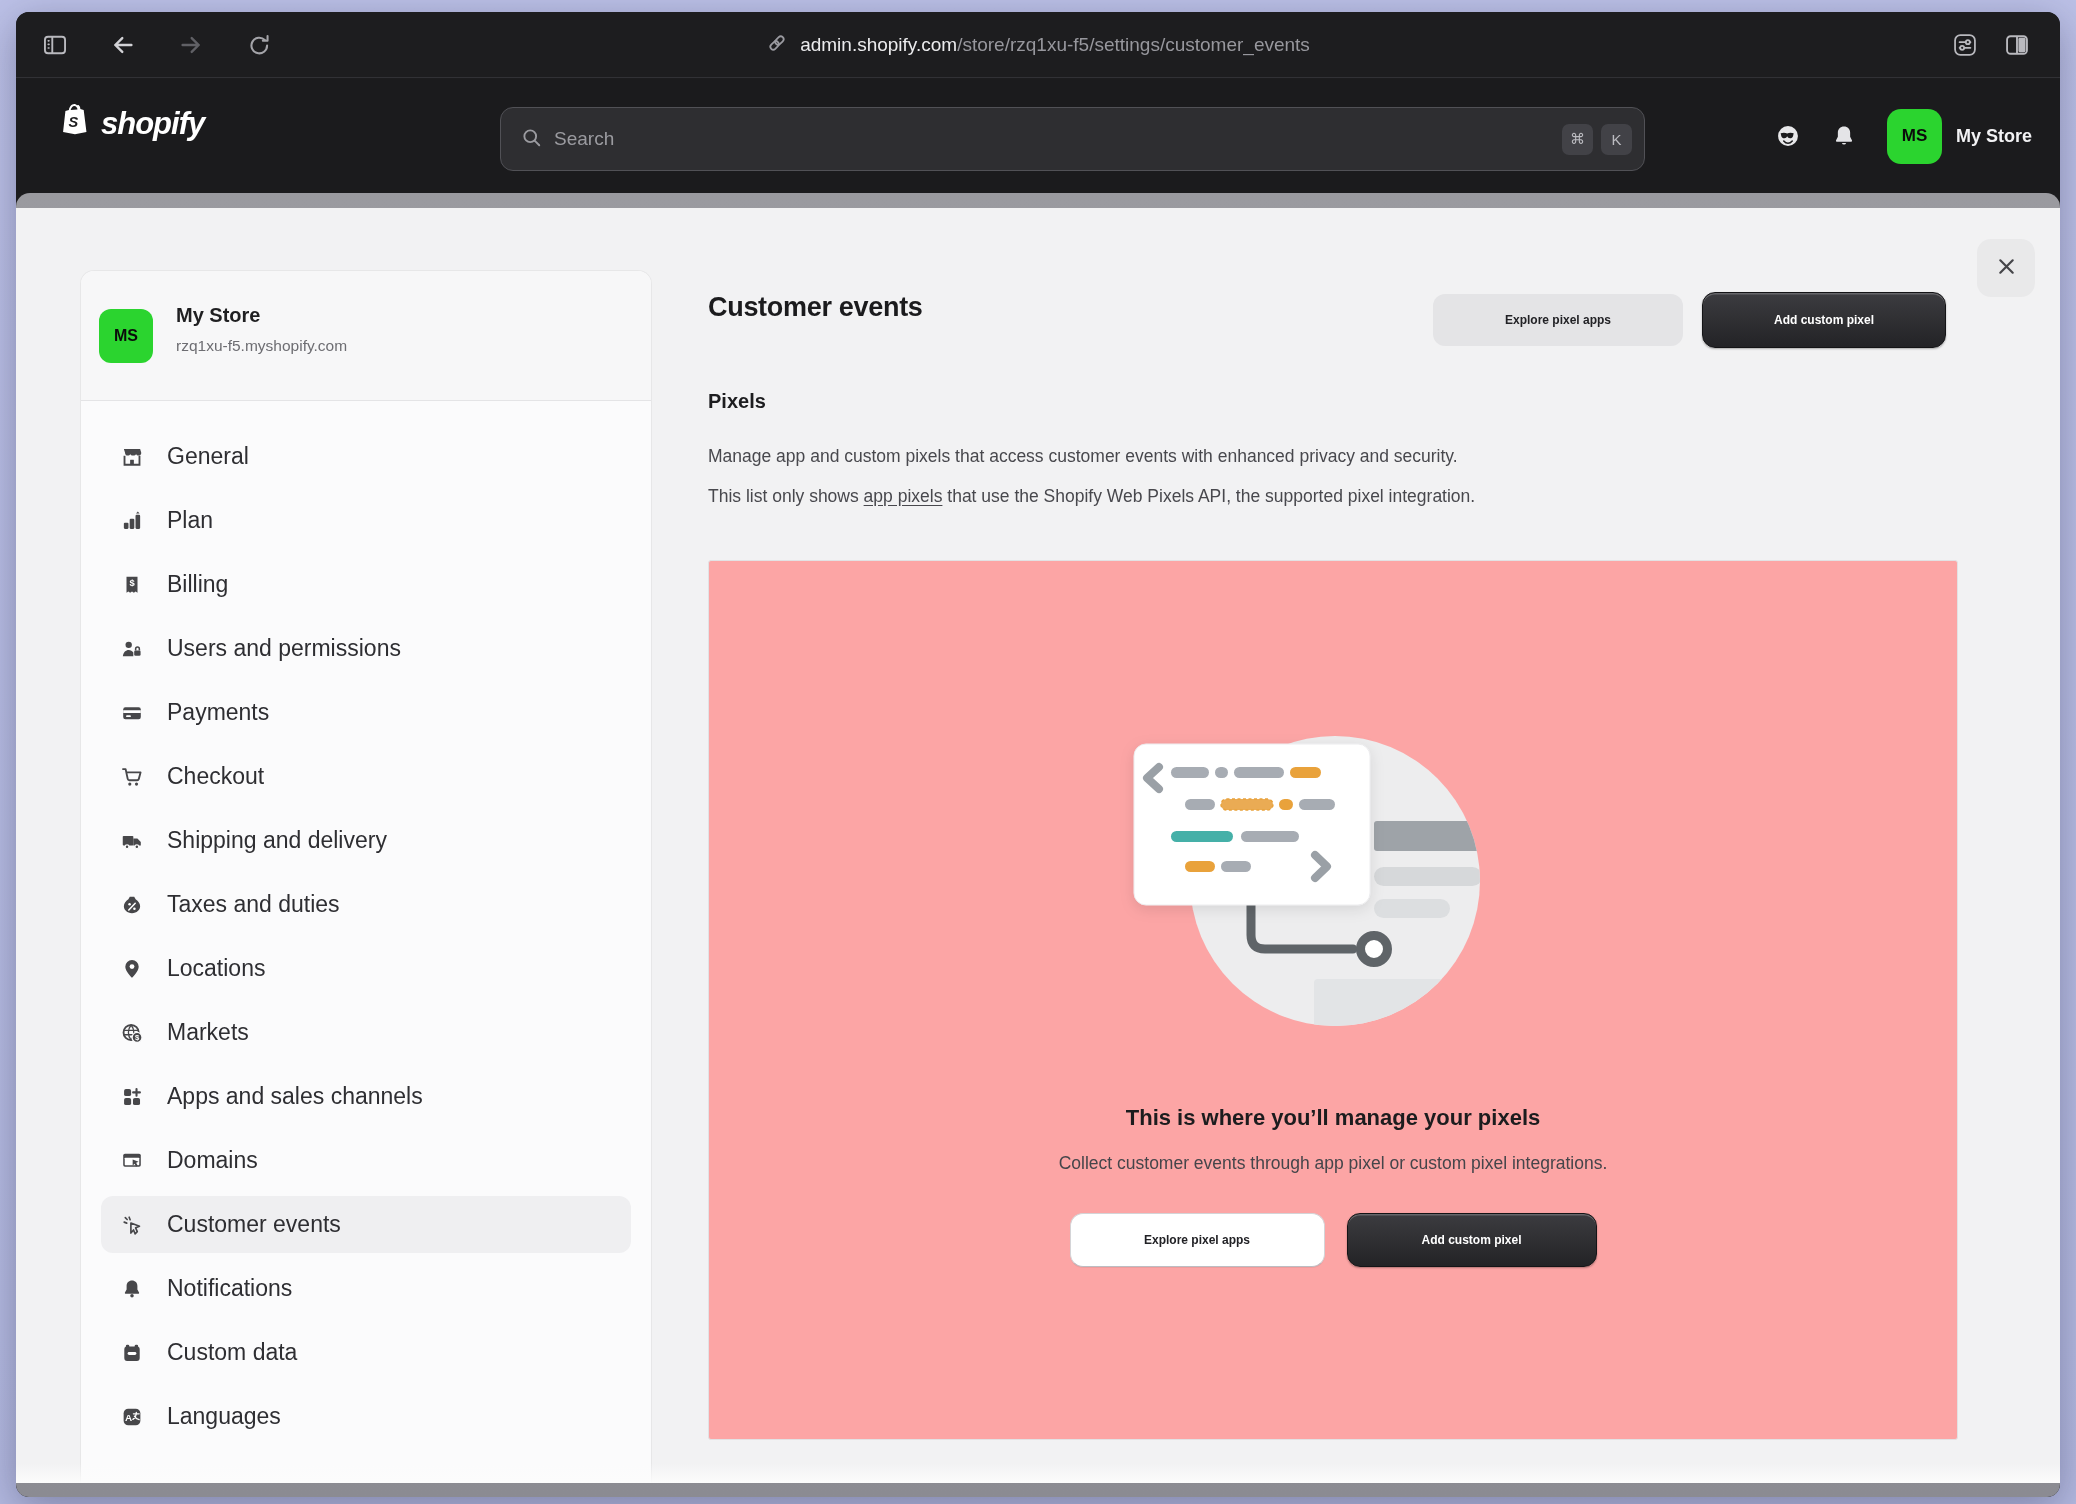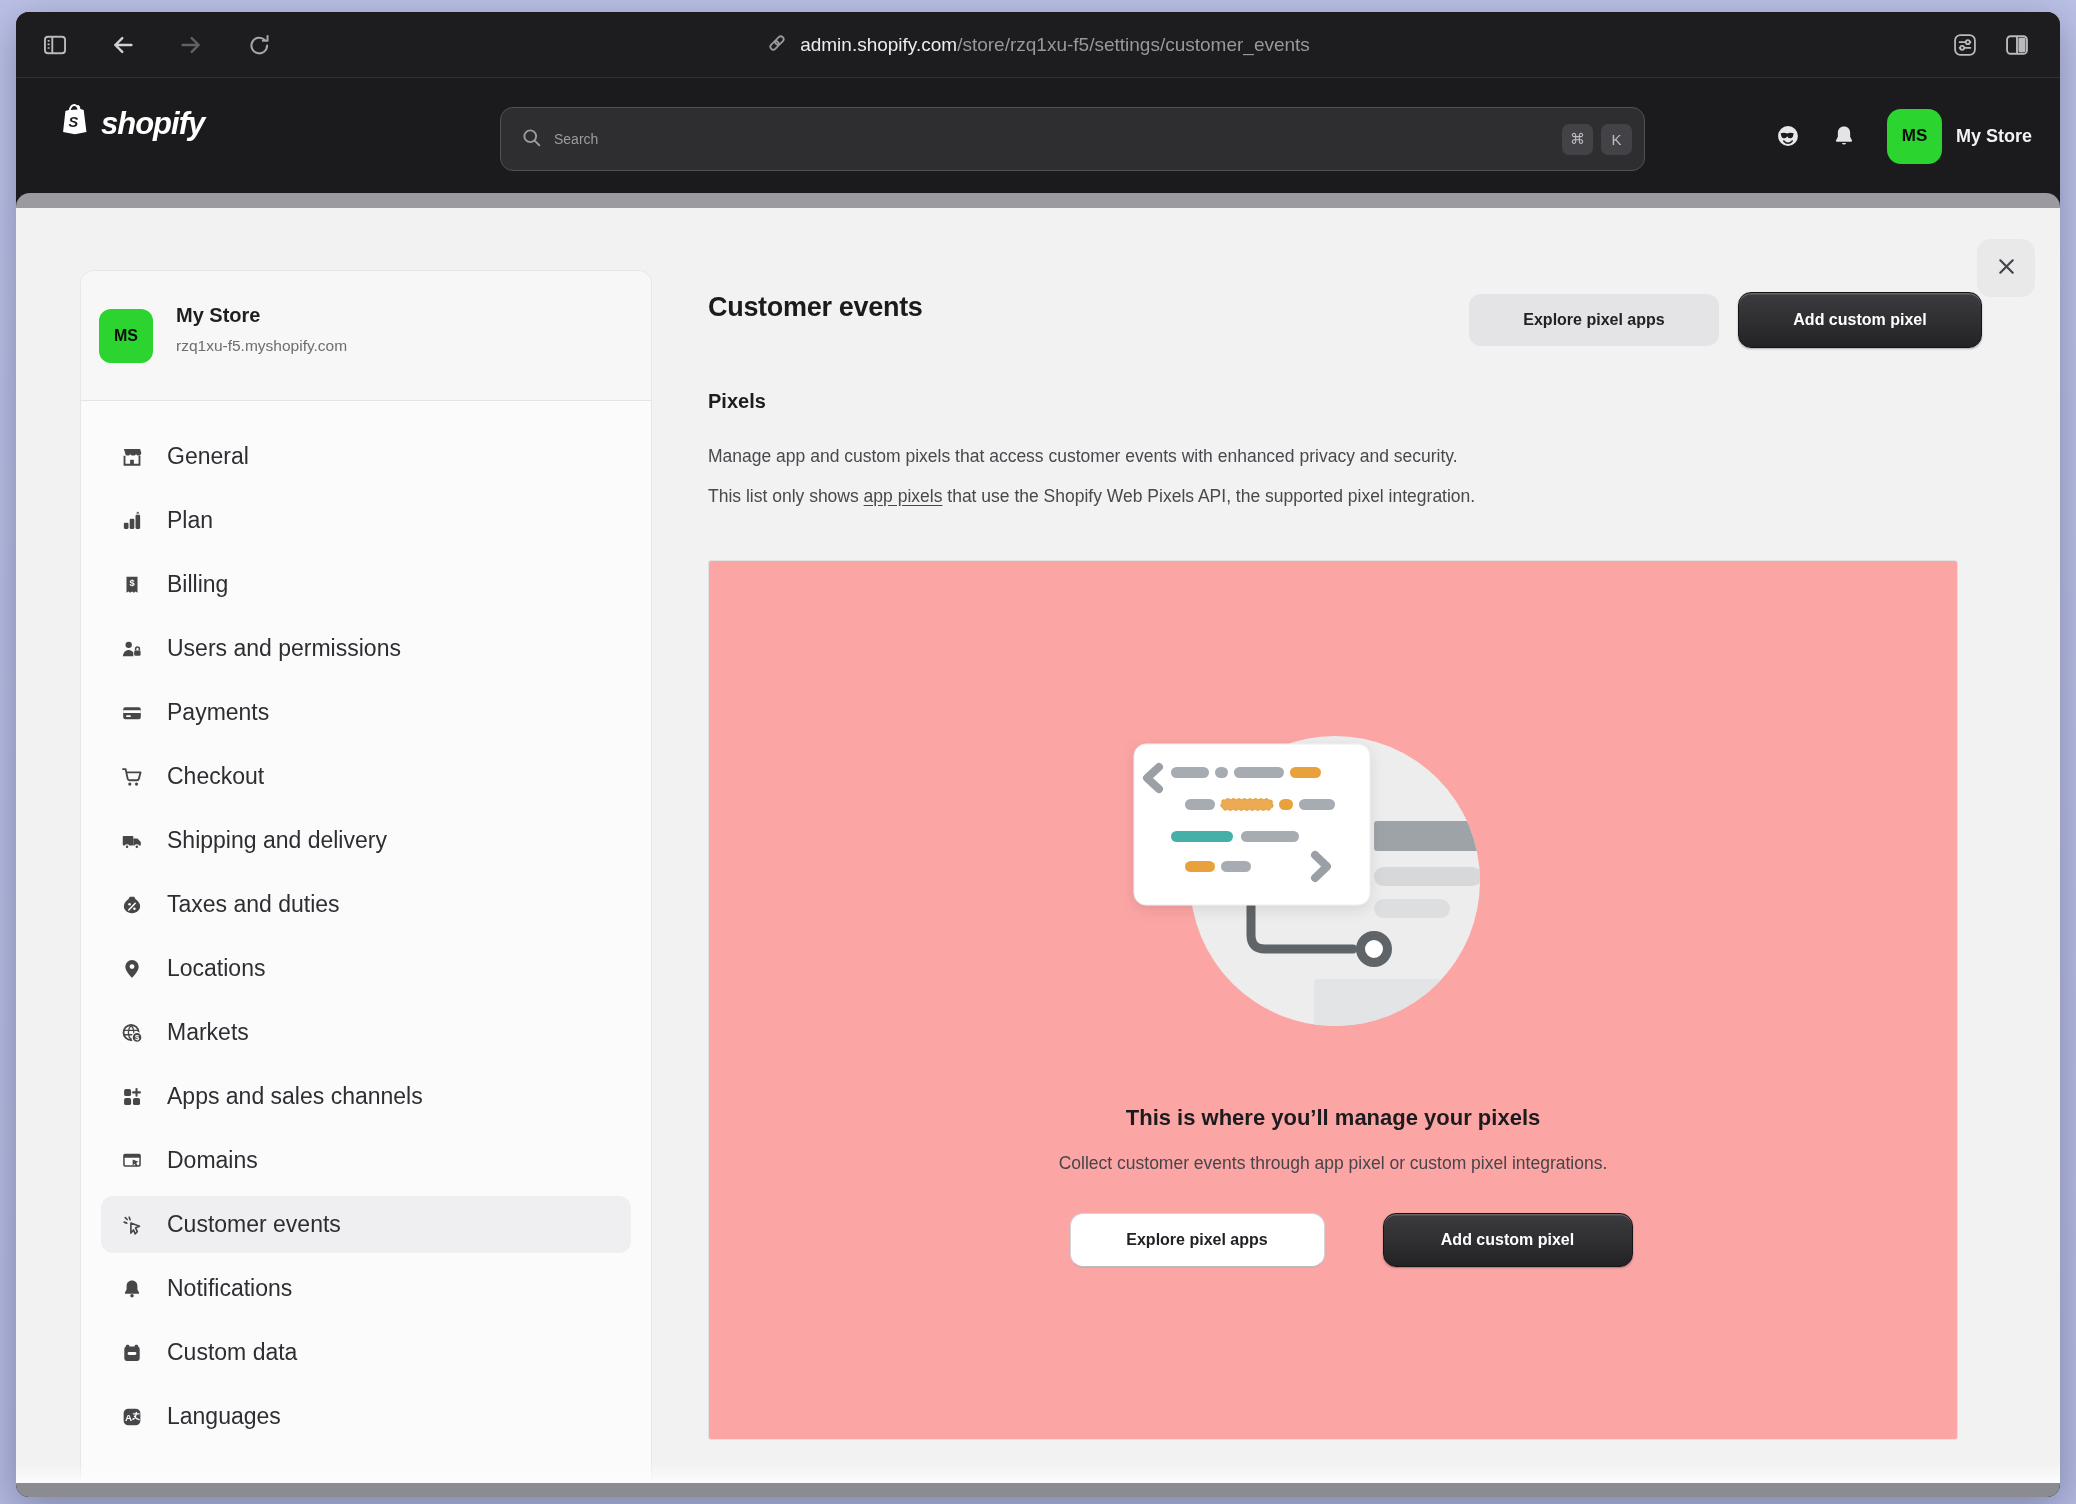--- a/index.html
+++ b/index.html
@@ -13,21 +13,21 @@
   .tb-ic{width:26px;height:26px;display:flex;align-items:center;justify-content:center;}
   .urlrow{position:absolute;left:0;top:0;width:100%;height:66px;display:flex;align-items:center;justify-content:center;gap:12px;pointer-events:none;}
   .urlrow .host{color:#ececee;font-size:19px;font-weight:500;}
   .urlrow .path{color:#97979d;font-size:19px;font-weight:500;}
   .tb-right{position:absolute;right:30px;top:0;height:66px;display:flex;align-items:center;gap:26px;}
   
   .adminbar{position:absolute;left:0;top:67px;width:100%;height:114px;background:#1b1b1d;padding-left:16px;}
   .logo{position:absolute;left:40px;top:22px;display:flex;align-items:center;gap:9px;}
   .logo .word{color:#fff;font-size:31px;font-weight:bold;font-style:italic;letter-spacing:-1px;}
   .search{position:absolute;left:484px;top:28px;width:1145px;height:64px;background:#2e2e31;border:1px solid #515156;border-radius:13px;display:flex;align-items:center;padding:0 12px 0 20px;}
-  .search .ph{color:#9b9ba0;font-size:14px;margin-left:12px;flex:1;}
+  .search .ph{color:#9b9ba0;font-size:19px;margin-left:12px;flex:1;}
   .kbd{width:31px;height:31px;border-radius:7px;background:#424247;color:#bcbcc1;font-size:15px;display:flex;align-items:center;justify-content:center;margin-left:8px;}
   .hdr-cluster{position:absolute;right:28px;top:0;height:114px;display:flex;align-items:center;gap:30px;}
   .avatar{width:55px;height:55px;border-radius:14px;background:#2bd42f;color:#0b0b0b;font-weight:bold;font-size:17px;display:flex;align-items:center;justify-content:center;}
   .storename{color:#f2f2f4;font-size:18px;font-weight:600;margin-left:-16px;}
   
   .backdrop{position:absolute;left:0;top:181px;width:100%;bottom:0;background:linear-gradient(180deg,#9a9a9f,#8b8b92);border-radius:14px 14px 12px 12px;}
   .modal{position:absolute;left:0;top:196px;width:100%;bottom:14px;background:#f2f2f3;}
   .modal::after{content:'';position:absolute;left:0;right:0;bottom:0;height:20px;background:linear-gradient(rgba(242,242,243,0),rgba(252,252,252,.95));pointer-events:none;}
   .closebtn{position:absolute;left:1961px;top:31px;width:58px;height:58px;border-radius:14px;background:#e9e9ea;display:flex;align-items:center;justify-content:center;cursor:pointer;}
   
@@ -36,21 +36,21 @@
   .sb-avatar{position:absolute;left:18px;top:38px;width:54px;height:54px;border-radius:12px;background:#2bd42f;color:#0b0b0b;font-weight:bold;font-size:16px;display:flex;align-items:center;justify-content:center;}
   .sb-name{position:absolute;left:95px;top:33px;font-size:20px;font-weight:bold;color:#1f1f21;}
   .sb-domain{position:absolute;left:95px;top:66px;font-size:15.5px;color:#6d6d72;}
   .menu{position:absolute;left:20px;right:20px;top:157px;display:flex;flex-direction:column;gap:7px;}
   .mi{height:57px;border-radius:12px;display:flex;align-items:center;padding-left:20px;gap:24px;cursor:pointer;}
   .mi.sel{background:#efeff1;}
   .mi .lbl{font-size:23px;font-weight:500;color:#2e2e32;}
   .mi svg{flex:0 0 auto;}
   
   .pagetitle{position:absolute;left:692px;top:84px;font-size:27px;font-weight:bold;color:#1b1b1d;letter-spacing:-.3px;}
-  .btn{display:flex;align-items:center;justify-content:center;font-weight:600;font-size:16px;cursor:pointer;white-space:nowrap;margin-left:36px;}
+  .btn{display:flex;align-items:center;justify-content:center;font-weight:600;font-size:12px;cursor:pointer;white-space:nowrap;}
   .btn-gray{background:#e4e4e6;border-radius:12px;color:#222226;}
   .btn-white{background:#fff;border:1px solid #d4d4d7;border-bottom-color:#bdbdc2;border-radius:13px;color:#222226;box-shadow:0 1px 0 rgba(0,0,0,.05);}
   .btn-dark{background:linear-gradient(180deg,#3c3c40,#232326);border:1.5px solid #141416;border-radius:13px;color:#fff;box-shadow:inset 0 1.5px 0 rgba(255,255,255,.22),0 1px 2px rgba(0,0,0,.3);}
   .top-explore{position:absolute;left:1417px;top:86px;width:250px;height:52px;}
   .top-add{position:absolute;left:1686px;top:84px;width:244px;height:56px;}
   .sect-h{position:absolute;left:692px;top:182px;font-size:20px;font-weight:bold;color:#1d1d1f;}
   .desc{position:absolute;left:692px;top:228px;width:1270px;font-size:17.5px;line-height:40px;color:#48484d;}
   .desc a{color:#48484d;text-decoration:underline;text-underline-offset:3px;cursor:pointer;}
   .card{position:absolute;left:692px;top:352px;width:1250px;height:880px;background:#fca5a5;border:1px solid #e2e2e4;border-radius:3px;}
   .illus{position:absolute;left:392px;top:160px;width:420px;height:320px;}

